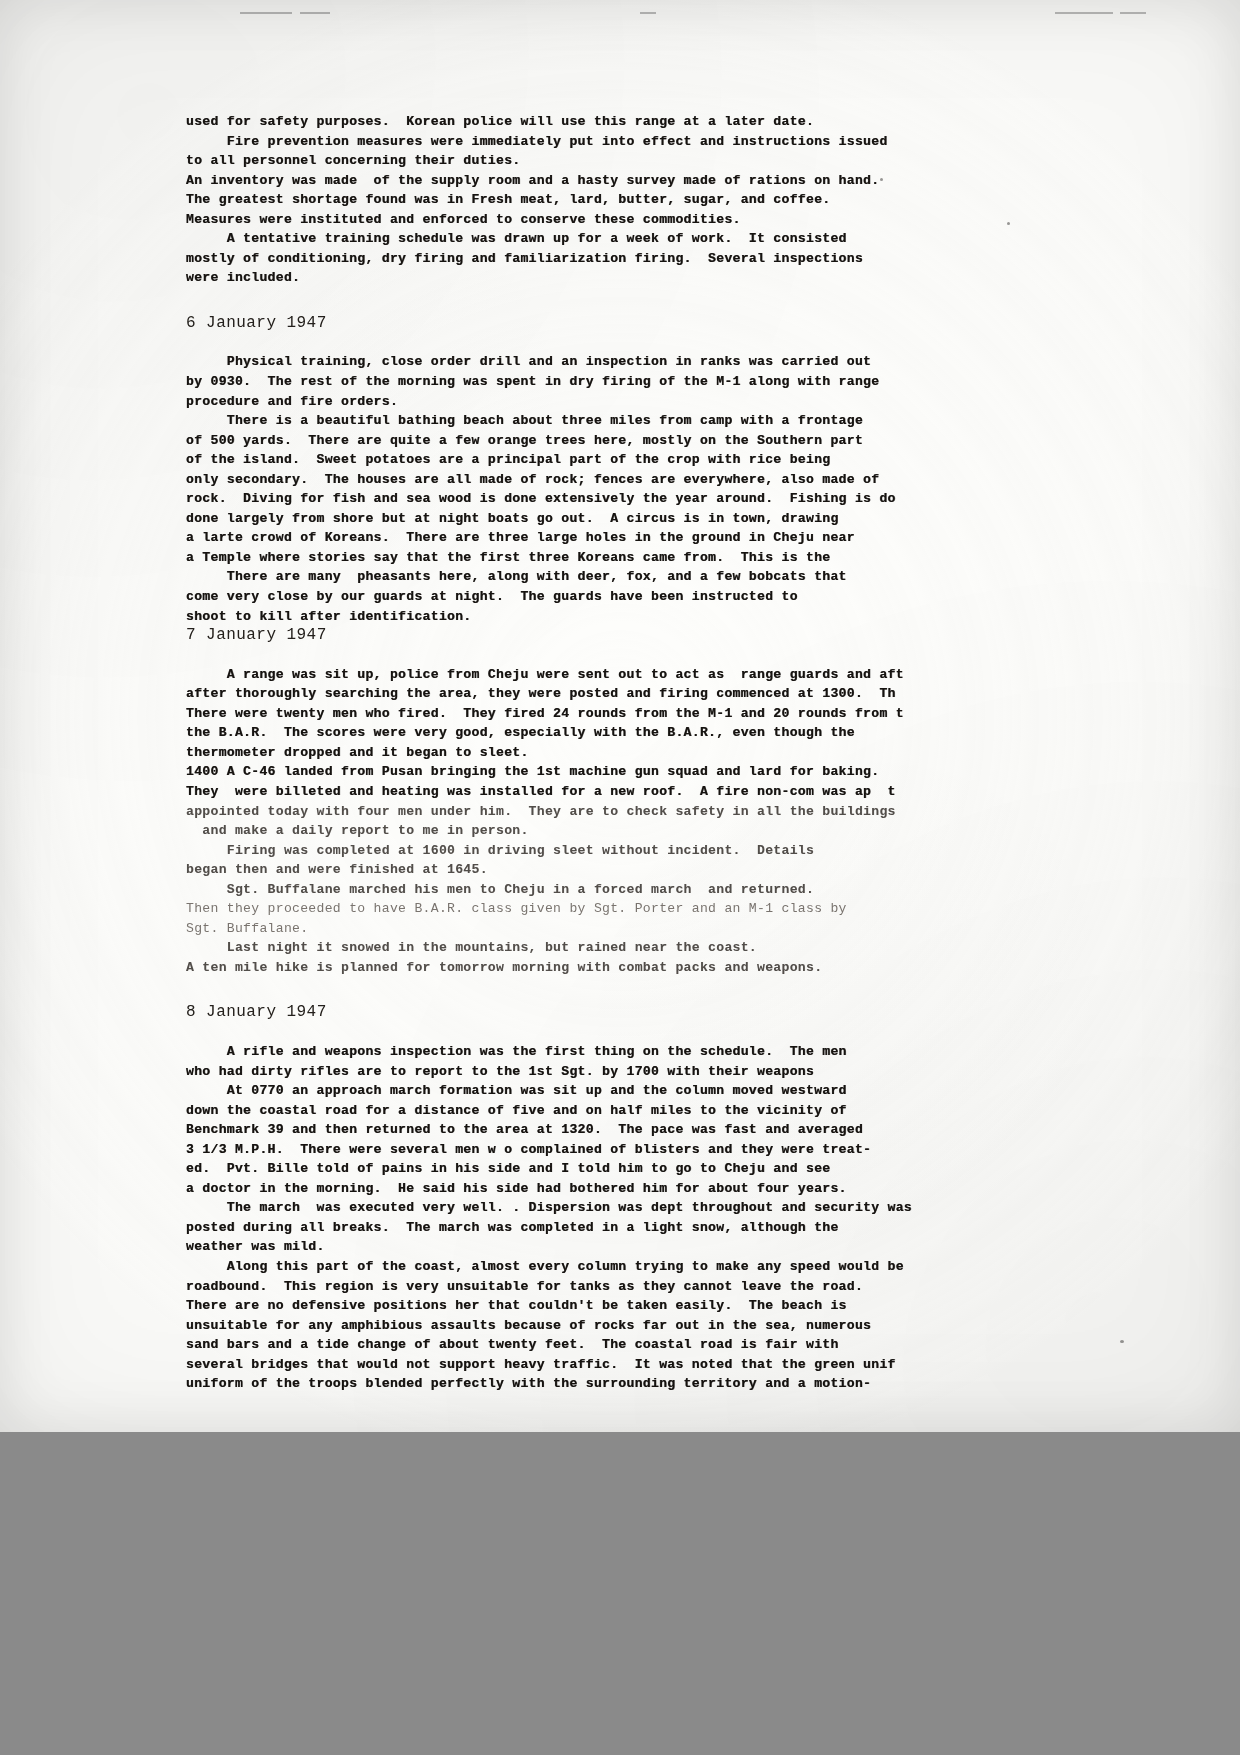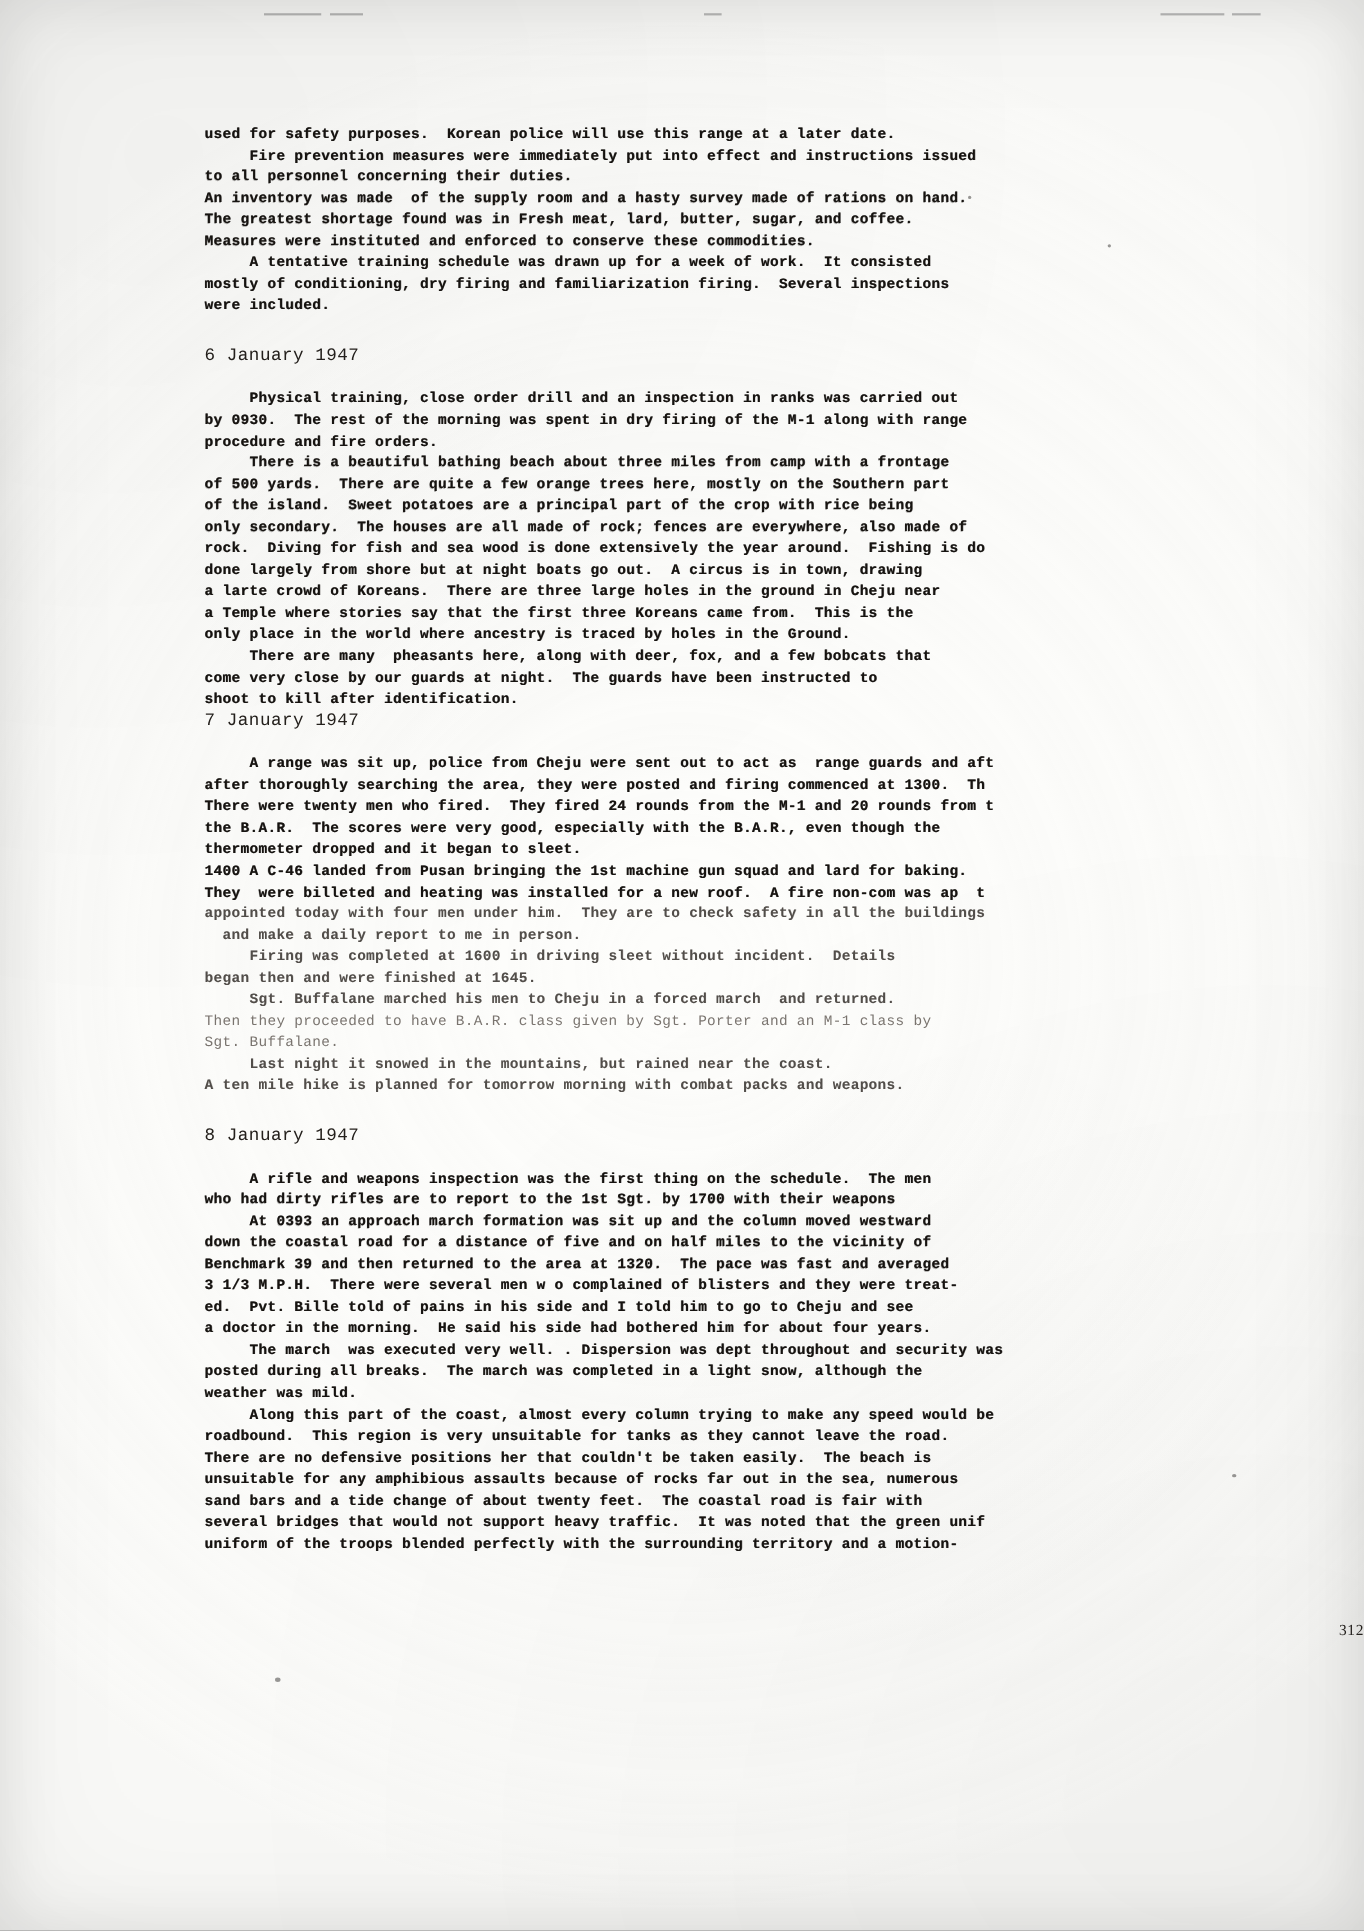--- a/index.html
+++ b/index.html
@@ -3,21 +3,21 @@
 <meta charset="utf-8">
 <style>
   html, body {
     margin: 0;
     padding: 0;
     background: #8a8a8a;
   }
   .page {
     position: relative;
     width: 1240px;
-    height: 1755px;
+    height: 1432px;
     background: #fdfdfb;
     overflow: hidden;
     font-family: "Liberation Mono", "DejaVu Sans Mono", monospace;
     color: #15120f;
   }
   
   .grain {
     position: absolute;
     inset: 0;
     pointer-events: none;
@@ -140,21 +140,20 @@
           <div class="ln ">by 0930.  The rest of the morning was spent in dry firing of the M-1 along with range</div>
           <div class="ln ">procedure and fire orders.</div>
           <div class="ln ">     There is a beautiful bathing beach about three miles from camp with a frontage</div>
           <div class="ln ">of 500 yards.  There are quite a few orange trees here, mostly on the Southern part</div>
           <div class="ln ">of the island.  Sweet potatoes are a principal part of the crop with rice being</div>
           <div class="ln ">only secondary.  The houses are all made of rock; fences are everywhere, also made of</div>
           <div class="ln ">rock.  Diving for fish and sea wood is done extensively the year around.  Fishing is do</div>
           <div class="ln ">done largely from shore but at night boats go out.  A circus is in town, drawing</div>
           <div class="ln ">a larte crowd of Koreans.  There are three large holes in the ground in Cheju near</div>
           <div class="ln ">a Temple where stories say that the first three Koreans came from.  This is the</div>
-          <div class="ln ">only place in the world where ancestry is traced by holes in the Ground.</div>
           <div class="ln ">     There are many  pheasants here, along with deer, fox, and a few bobcats that</div>
           <div class="ln ">come very close by our guards at night.  The guards have been instructed to</div>
           <div class="ln ">shoot to kill after identification.</div>
         </div>
         <div>
           <div class="heading">7 January 1947</div>
           <div class="gap-md"></div>
           <div class="ln ">     A range was sit up, police from Cheju were sent out to act as  range guards and aft</div>
           <div class="ln ">after thoroughly searching the area, they were posted and firing commenced at 1300.  Th</div>
           <div class="ln ">There were twenty men who fired.  They fired 24 rounds from the M-1 and 20 rounds from t</div>
@@ -171,21 +170,21 @@
           <div class="ln vfaint">Sgt. Buffalane.</div>
           <div class="ln faint">     Last night it snowed in the mountains, but rained near the coast.</div>
           <div class="ln faint">A ten mile hike is planned for tomorrow morning with combat packs and weapons.</div>
         </div>
         <div>
           <div class="gap-lg"></div>
           <div class="heading">8 January 1947</div>
           <div class="gap-md"></div>
           <div class="ln ">     A rifle and weapons inspection was the first thing on the schedule.  The men</div>
           <div class="ln ">who had dirty rifles are to report to the 1st Sgt. by 1700 with their weapons</div>
-          <div class="ln ">     At 0393 an approach march formation was sit up and the column moved westward</div>
+          <div class="ln ">     At 0770 an approach march formation was sit up and the column moved westward</div>
           <div class="ln ">down the coastal road for a distance of five and on half miles to the vicinity of</div>
           <div class="ln ">Benchmark 39 and then returned to the area at 1320.  The pace was fast and averaged</div>
           <div class="ln ">3 1/3 M.P.H.  There were several men w o complained of blisters and they were treat-</div>
           <div class="ln ">ed.  Pvt. Bille told of pains in his side and I told him to go to Cheju and see</div>
           <div class="ln ">a doctor in the morning.  He said his side had bothered him for about four years.</div>
           <div class="ln ">     The march  was executed very well. . Dispersion was dept throughout and security was</div>
           <div class="ln ">posted during all breaks.  The march was completed in a light snow, although the</div>
           <div class="ln ">weather was mild.</div>
           <div class="ln ">     Along this part of the coast, almost every column trying to make any speed would be</div>
           <div class="ln ">roadbound.  This region is very unsuitable for tanks as they cannot leave the road.</div>

